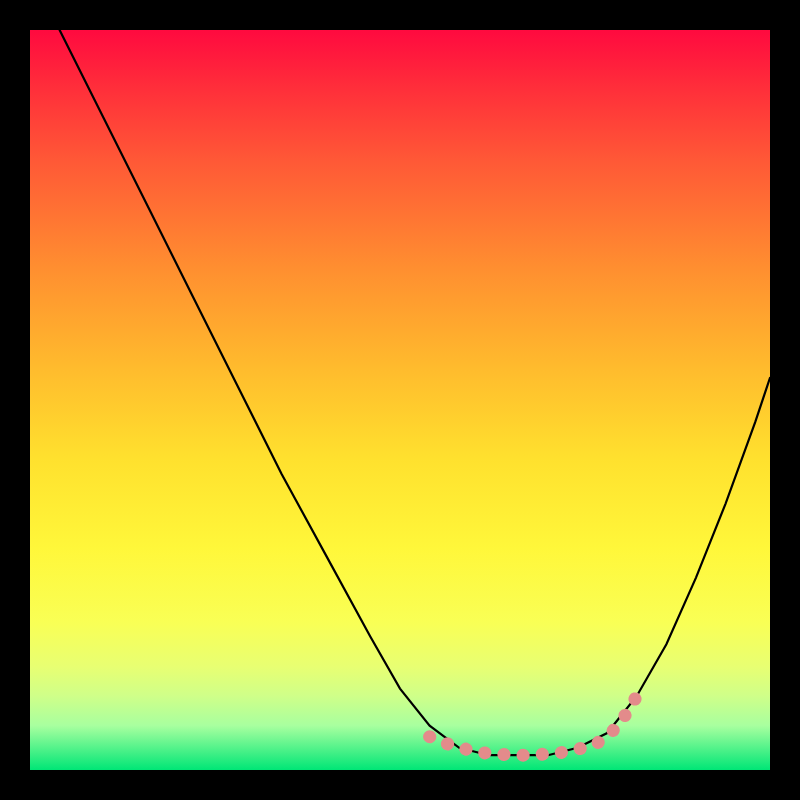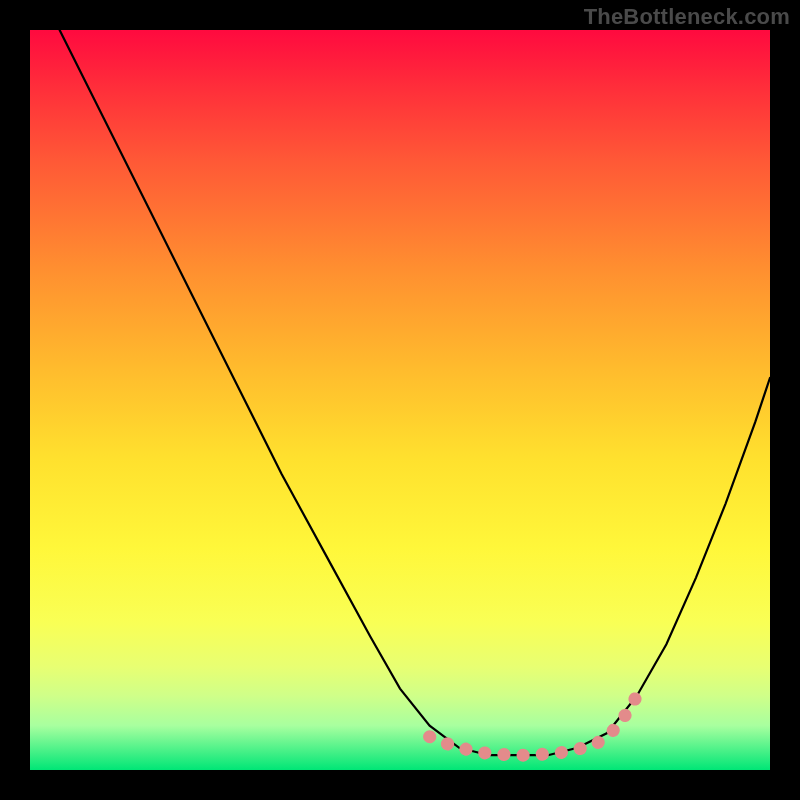--- a/index.html
+++ b/index.html
@@ -63,21 +63,20 @@
     stroke: #e38b8b;
     stroke-width: 13;
     stroke-linecap: round;
     stroke-dasharray: 0.2 19;
   }
 </style>
 </head>
 <body>
 
 <div class="stage">
-  <div class="watermark">TheBottleneck.com</div>
   <div class="plot">
     <div class="grad"></div>
     <svg class="curve" viewBox="0 0 740 740" preserveAspectRatio="none">
       <path id="mainPath" class="curve-path" d="M29.60 0.00 L74.00 88.80 L118.40 177.60 L162.80 266.40 L207.20 355.20 L251.60 444.00 L296.00 525.40 L340.40 606.80 L370.00 658.60 L399.60 695.60 L429.20 717.80 L458.80 725.20 L488.40 725.20 L518.00 725.20 L547.60 717.80 L577.20 703.00 L606.80 666.00 L636.40 614.20 L666.00 547.60 L695.60 473.60 L725.20 392.20 L740.00 347.80"></path>
       <path id="dotPath" class="dot-line" d="M399.60 706.70 L418.10 714.10 L436.60 719.28 L455.10 722.98 L473.60 724.46 L492.10 725.20 L510.60 724.46 L529.10 722.98 L547.60 719.28 L566.10 714.10 L584.60 699.30 L595.70 684.50 L606.80 666.00"></path>
     </svg>
   </div>
 </div>
 
 </body></html>

